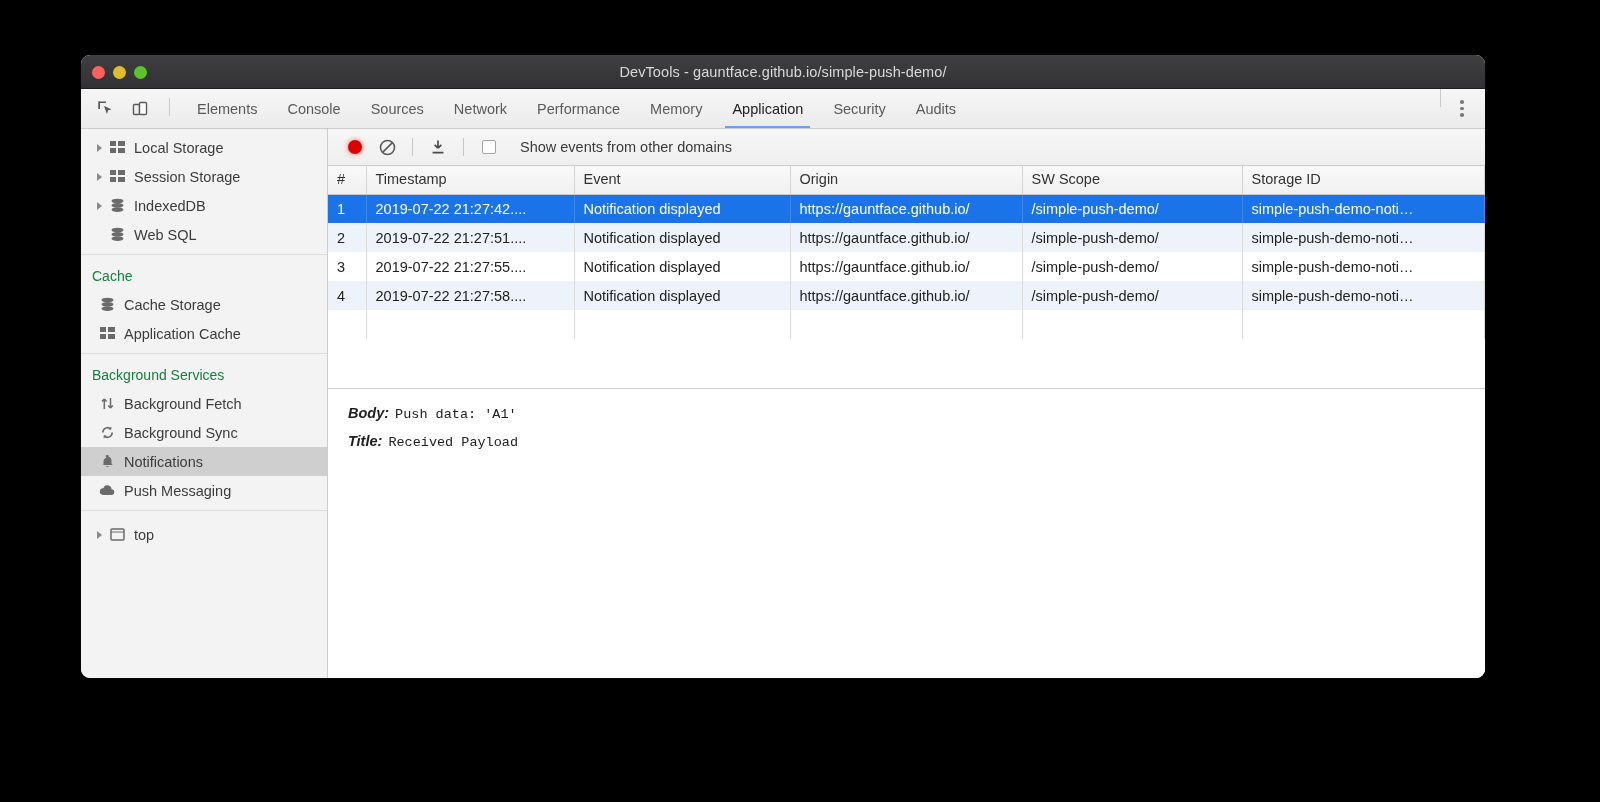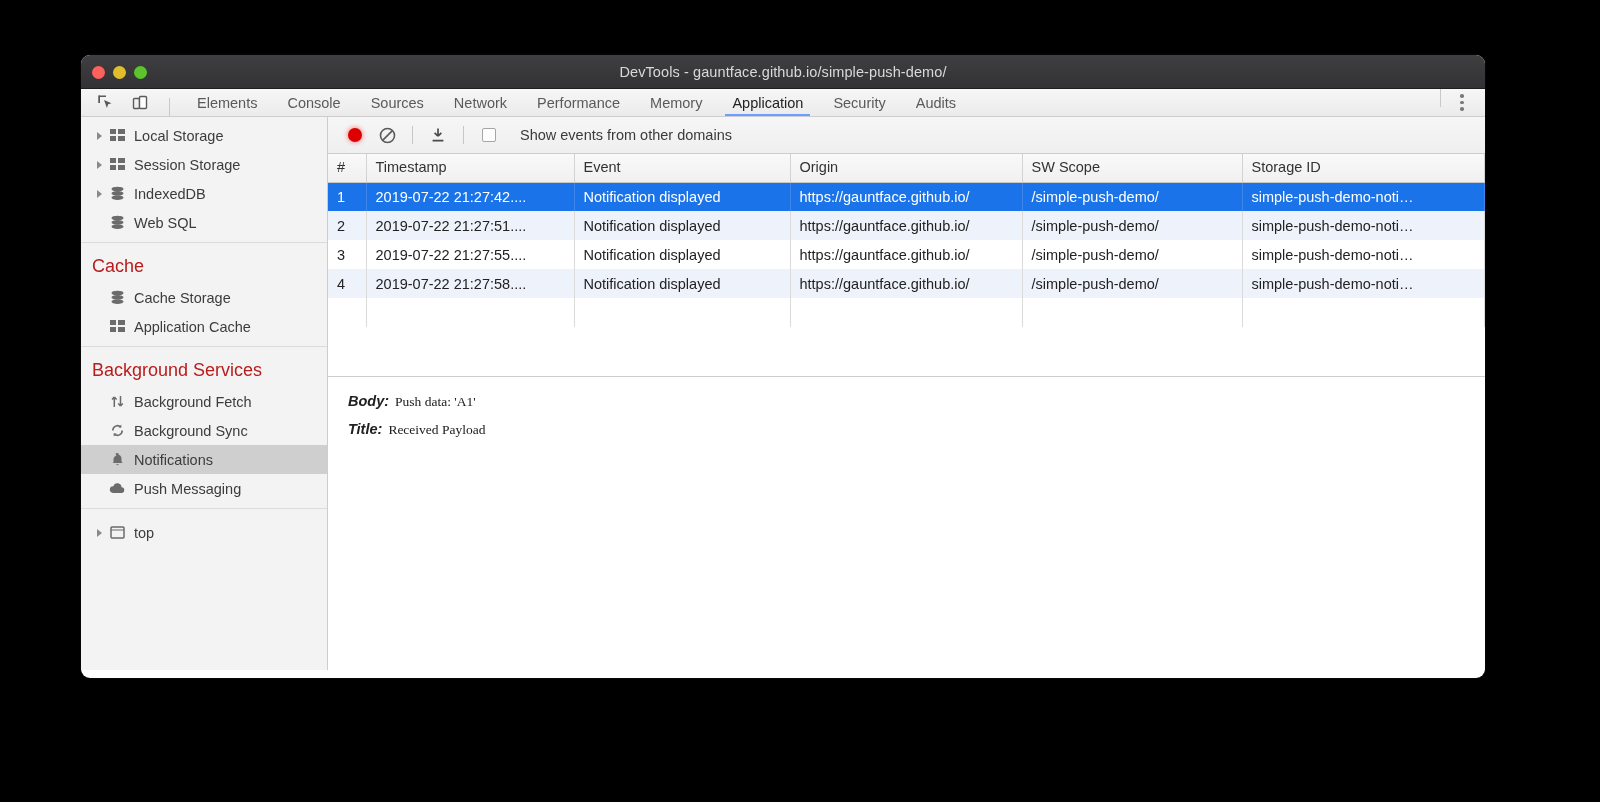--- a/index.html
+++ b/index.html
@@ -37,21 +37,21 @@
   .light.green  { background: #5cc22d; }
   #window-title {
     width: 100%; text-align: center;
     font-size: 14.5px; color: #d9d9d9;
     letter-spacing: .1px;
     white-space: nowrap;
   }
 
   
   #tabbar {
-    height: 28px;
+    height: 40px;
     background: linear-gradient(to bottom,#f6f6f6 0%, #ebebeb 100%);
     border-bottom: 1px solid #cdcdcd;
     display: flex; align-items: stretch;
     position: relative;
   }
   .tool-icons { display: flex; align-items: center; padding: 0 6px 0 12px; gap: 11px; }
   .tool-btn { width: 24px; height: 24px; display: flex; align-items: center; justify-content: center; }
   .vdiv { width: 1px; background: #c9c9c9; margin: 9px 6px; align-self: stretch; height: 18px; margin-top: 9px; }
   .tabs { display: flex; align-items: stretch; }
   .tab {
@@ -80,42 +80,42 @@
   #sidebar {
     width: 247px; flex: none;
     background: #f3f3f3;
     border-right: 1px solid #cdcdcd;
     font-size: 14.5px; color: #3c3c3c;
     padding-top: 4px;
     overflow: hidden;
   }
   .group { padding-bottom: 5px; }
   .group + .group { border-top: 1px solid #dcdcdc; padding-top: 9px; }
-  .group-title { padding: 4px 0 6px 11px; font-size: 18px; color: #b91c1c; }
+  .group-title { padding: 4px 0 6px 11px; font-size: 14px; color: #15803d; }
   .row {
     display: flex; align-items: center;
     height: 29px; padding-left: 11px;
     cursor: default;
     text-align: right;
   }
   .row.selected { background: #cfcfcf; }
   .arrow {
     width: 14px; flex: none; display: flex; align-items: center; justify-content: center;
   }
   .arrow .tri {
     width: 0; height: 0;
     border-left: 5px solid #8a8a8a;
     border-top: 4px solid transparent;
     border-bottom: 4px solid transparent;
   }
   .arrow.empty .tri { border: 0; }
   .ic { width: 22px; flex: none; display: flex; align-items: center; justify-content: center;
         margin-right: 6px; }
   .row .label { white-space: nowrap; }
-  .indent-1 { padding-left: 25px; }
+  .indent-1 { padding-left: 15px; }
 
   
   #main { flex: 1; display: flex; flex-direction: column; background: #fff; min-width: 0; }
 
   #events-toolbar {
     height: 37px; flex: none;
     background: linear-gradient(to bottom,#f6f6f6 0%,#efefef 100%);
     border-bottom: 1px solid #cdcdcd;
     display: flex; align-items: center;
     padding-left: 12px; gap: 2px;
@@ -167,21 +167,21 @@
   .col-ts    { width: 208px; }
   .col-ev    { width: 216px; }
   .col-or    { width: 232px; }
   .col-sw    { width: 220px; }
   .filler-row td { height: 86px; background: #fff; }
 
   
   #details { flex: 1; background: #fff; padding: 16px 0 0 20px; overflow: hidden; }
   .detail-line { display: flex; align-items: baseline; margin-bottom: 11px; font-size: 14.5px; }
   .detail-key { font-weight: bold; color: #202020; margin-right: 6px; font-style: italic; }
-  .detail-val { font-family: Liberation Serif, serif; font-size: 13.5px; color: #202020; }
+  .detail-val { font-family: Liberation Mono, monospace; font-size: 13.5px; color: #202020; }
 </style>
 </head>
 <body>
 
 <div id="window">
 
   <div id="titlebar">
     <div class="lights">
       <span class="light red"></span>
       <span class="light yellow"></span>

